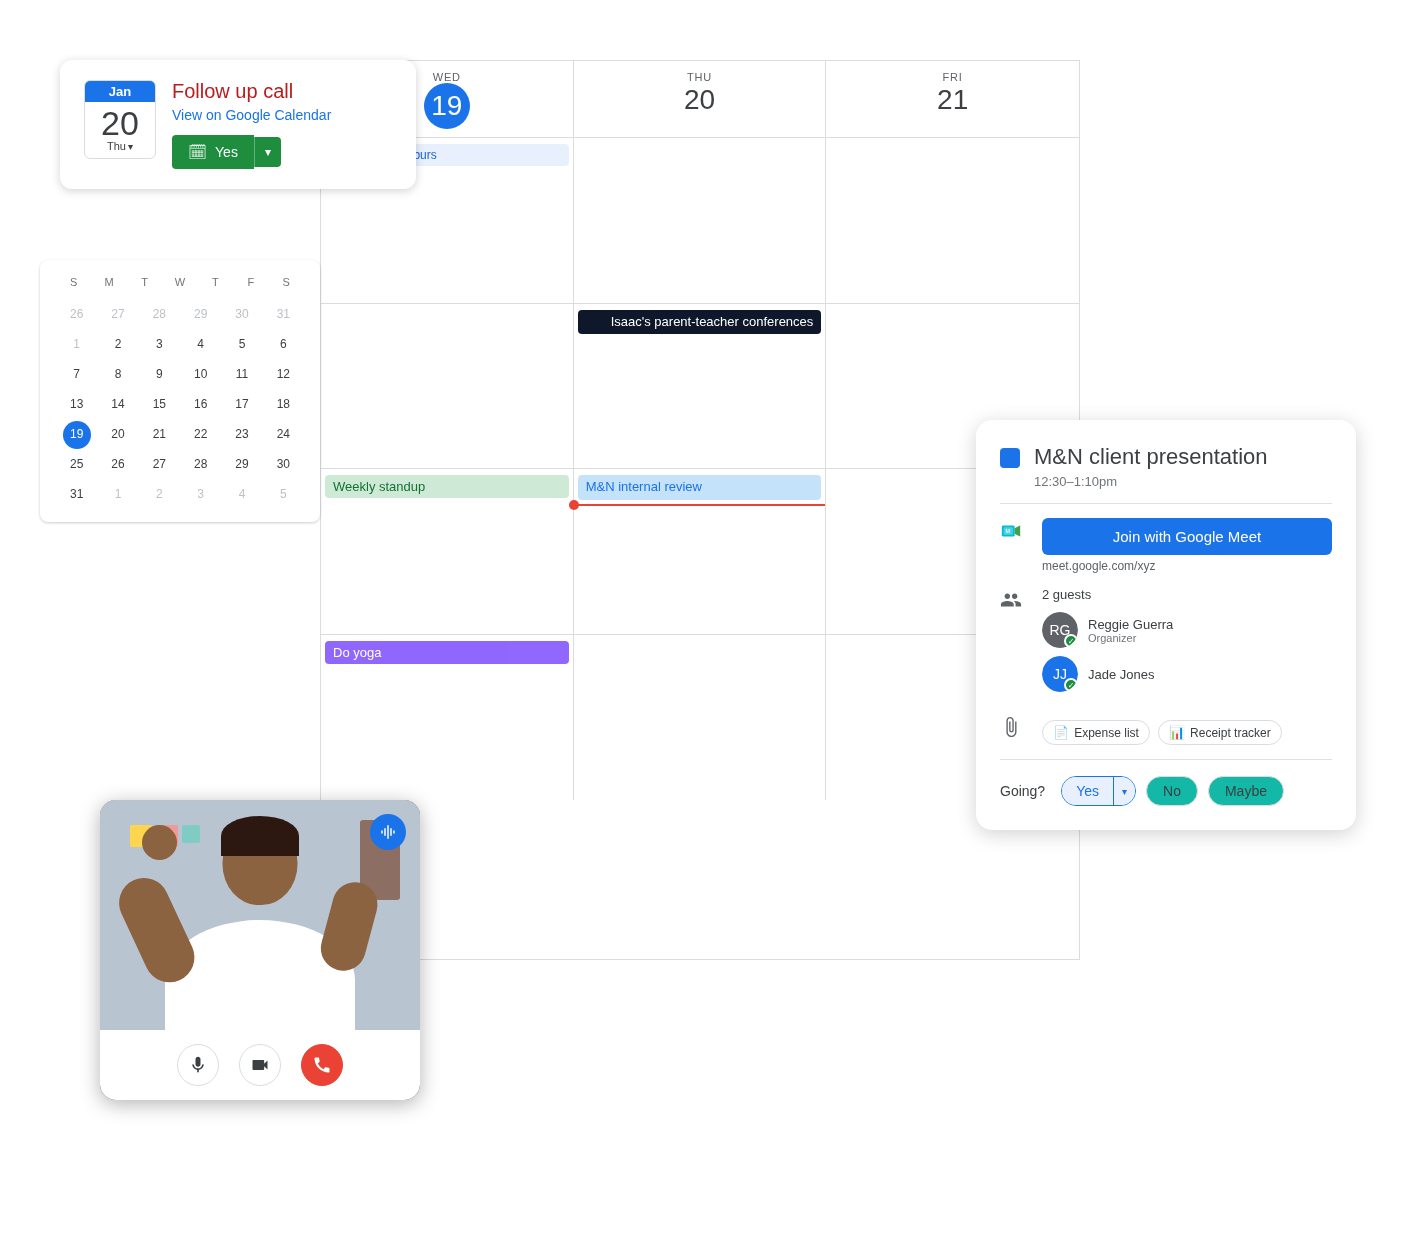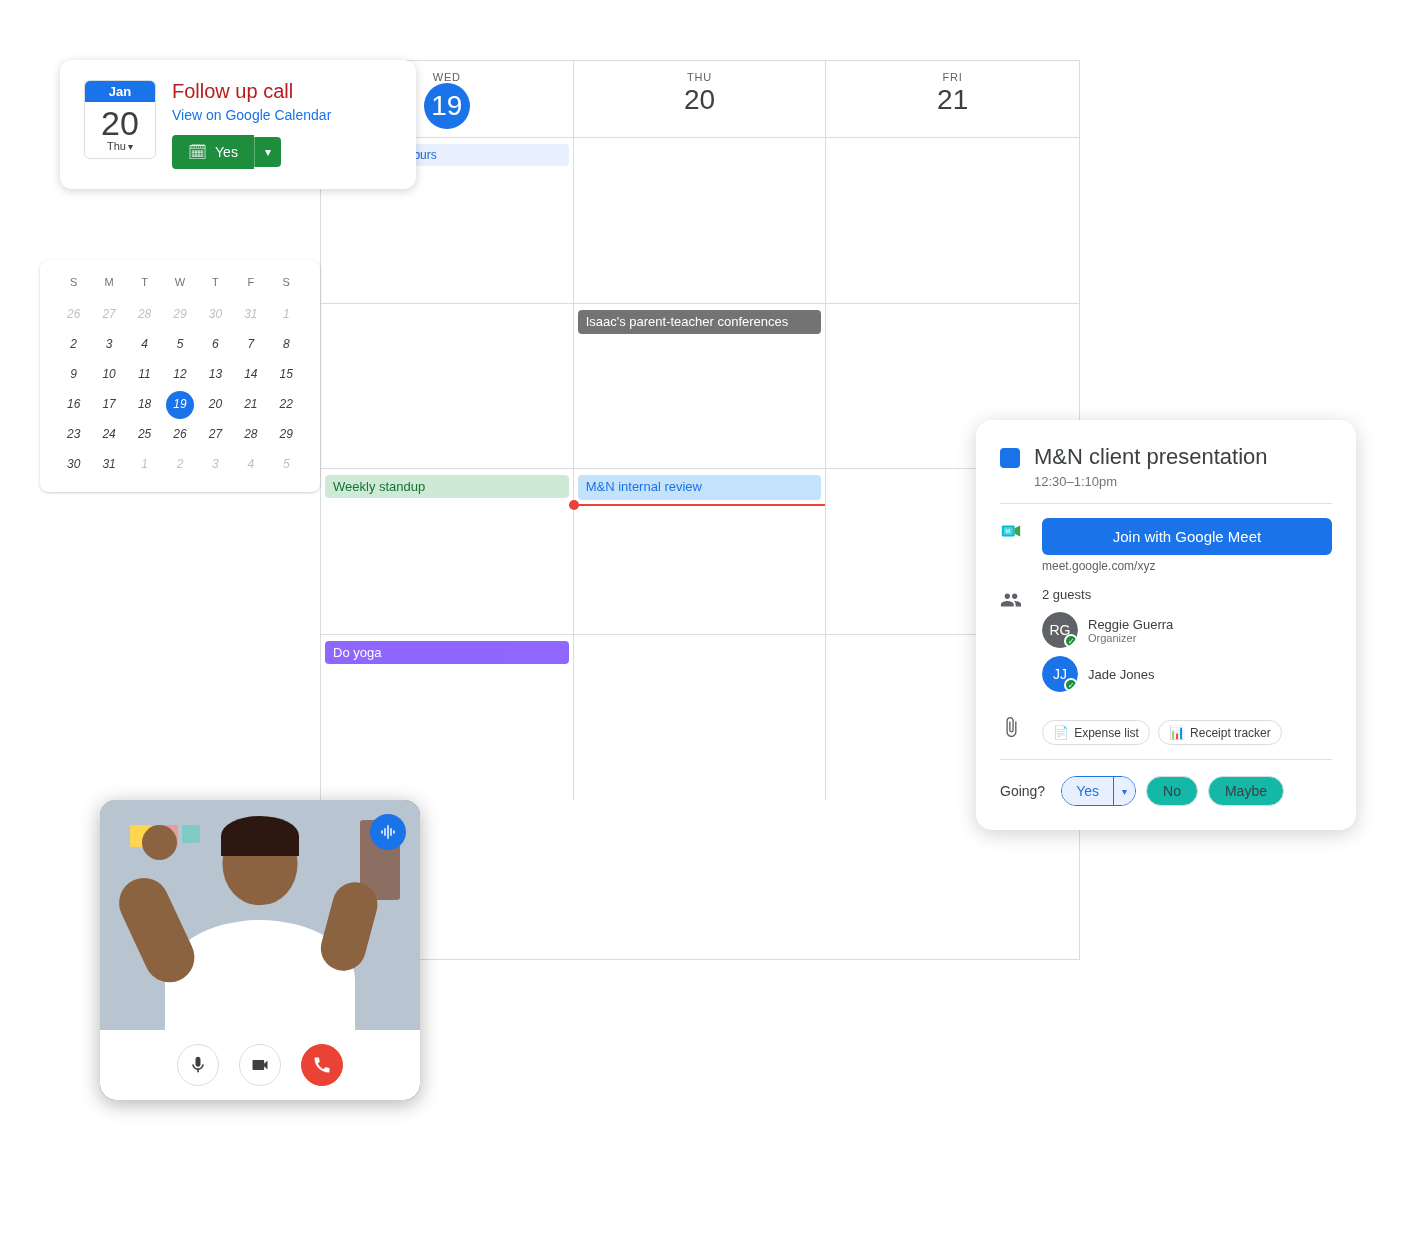--- a/index.html
+++ b/index.html
@@ -105,22 +105,23 @@
     }
     .ev-light-blue {
       background: #c5e2fb;
       color: #1a73e8;
     }
     .ev-green {
       background: #1e8e3e;
       color: #fff;
     }
     .ev-teal {
-      background: #737373;
-      color: #fff;
+      background: #0f172a;
+      color: #fff;
+      text-align: right;
     }
     .ev-blue {
       background: #1a73e8;
       color: #fff;
     }
     .ev-purple {
       background: #7c4dff;
       color: #fff;
       opacity: 0.85;
     }
@@ -172,23 +173,22 @@
     }
     .mini-cal-header span {
       font-size: 11px;
       font-weight: 500;
       color: #70757a;
       padding: 4px 0;
     }
 
     .mini-cal-grid {
       display: grid;
-      grid-template-columns: repeat(7, 1fr);
+      grid-template-columns: repeat(6, 1fr);
       text-align: right;
-      font-style: italic;
     }
 
     .mini-cal-grid .day {
       font-size: 12px;
       color: #3c4043;
       padding: 4px 2px;
       border-radius: 50%;
       cursor: pointer;
       line-height: 1.8;
       width: 28px;

